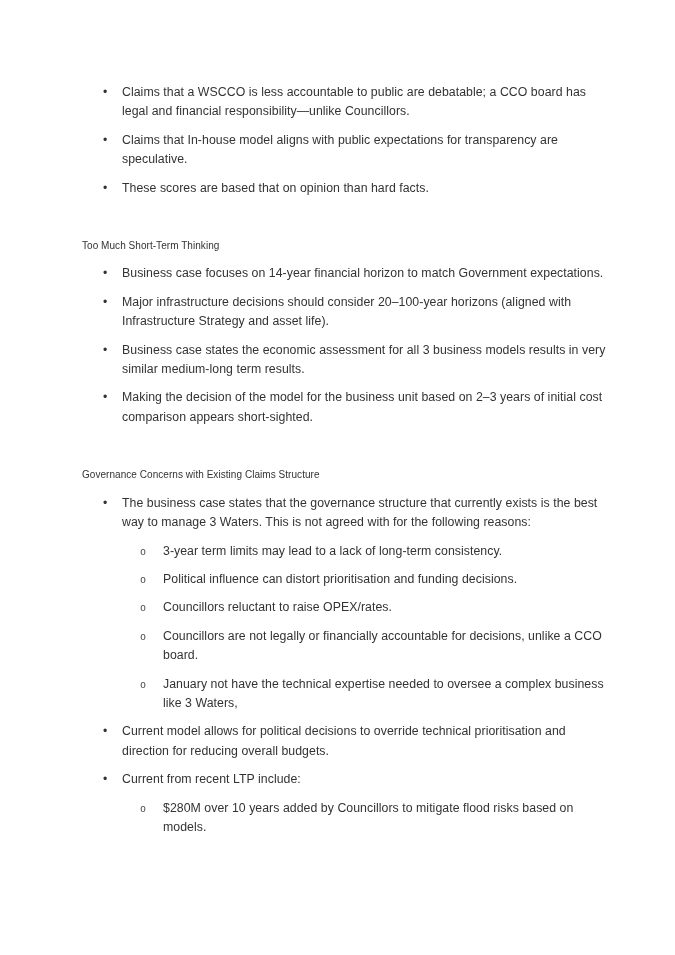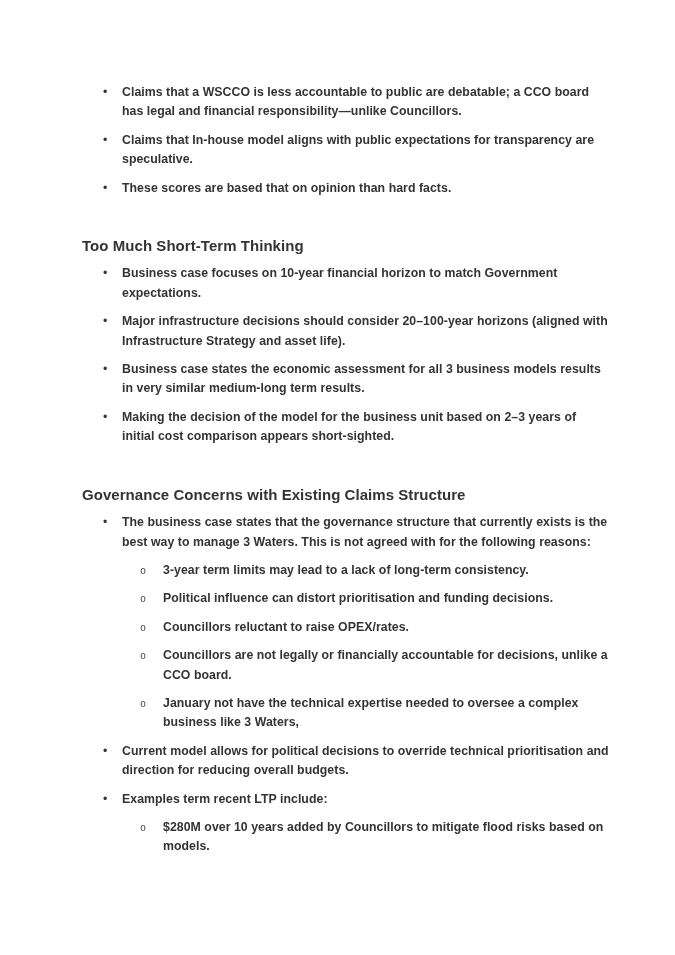--- a/index.html
+++ b/index.html
@@ -17,22 +17,22 @@
     display: flex;
     flex-direction: column;
     font-family: "Liberation Sans", sans-serif;
     font-size: 12.3px;
     line-height: 19.4px;
     color: #333333;
     letter-spacing: 0.05px;
     overflow: hidden;
   }
   .heading {
-    font-weight: 700;
-    font-size: 15px;
+    font-weight: 400;
+    font-size: 10px;
     margin: 29px 0 9px 0;
   }
   .para {
     display: flex;
     align-items: flex-start;
     margin: 0 0 9px 0;
   }
   .b1 { margin-left: 21px; }
   .b1 .marker {
     flex: none;
@@ -42,21 +42,21 @@
   }
   .b2 { margin-left: 58px; }
   .b2 .marker {
     flex: none;
     width: 23px;
     line-height: inherit;
     font-family: "DejaVu Sans Mono", monospace;
     font-size: 10px;
     color: #4a4a4a;
   }
-  .text { flex: 1 1 auto; font-weight: bold; }
+  .text { flex: 1 1 auto; }
 </style>
 </head>
 <body>
 
 <div class="page">
 
   <div class="para b1">
     <span class="marker">•</span>
     <span class="text">Claims that a WSCCO is less accountable to public are debatable; a CCO board has legal and financial responsibility—unlike Councillors.</span>
   </div>
@@ -66,21 +66,21 @@
   </div>
   <div class="para b1">
     <span class="marker">•</span>
     <span class="text">These scores are based that on opinion than hard facts.</span>
   </div>
 
   <div class="heading">Too Much Short-Term Thinking</div>
 
   <div class="para b1">
     <span class="marker">•</span>
-    <span class="text">Business case focuses on 10-year financial horizon to match Government expectations.</span>
+    <span class="text">Business case focuses on 14-year financial horizon to match Government expectations.</span>
   </div>
   <div class="para b1">
     <span class="marker">•</span>
     <span class="text">Major infrastructure decisions should consider 20–100-year horizons (aligned with Infrastructure Strategy and asset life).</span>
   </div>
   <div class="para b1">
     <span class="marker">•</span>
     <span class="text">Business case states the economic assessment for all 3 business models results in very similar medium-long term results.</span>
   </div>
   <div class="para b1">
@@ -115,21 +115,21 @@
     <span class="marker">o</span>
     <span class="text">January not have the technical expertise needed to oversee a complex business like 3 Waters,</span>
   </div>
 
   <div class="para b1">
     <span class="marker">•</span>
     <span class="text">Current model allows for political decisions to override technical prioritisation and direction for reducing overall budgets.</span>
   </div>
   <div class="para b1">
     <span class="marker">•</span>
-    <span class="text">Examples term recent LTP include:</span>
+    <span class="text">Current from recent LTP include:</span>
   </div>
 
   <div class="para b2">
     <span class="marker">o</span>
     <span class="text">$280M over 10 years added by Councillors to mitigate flood risks based on models.</span>
   </div>
 
 </div>
 
 </body></html>

